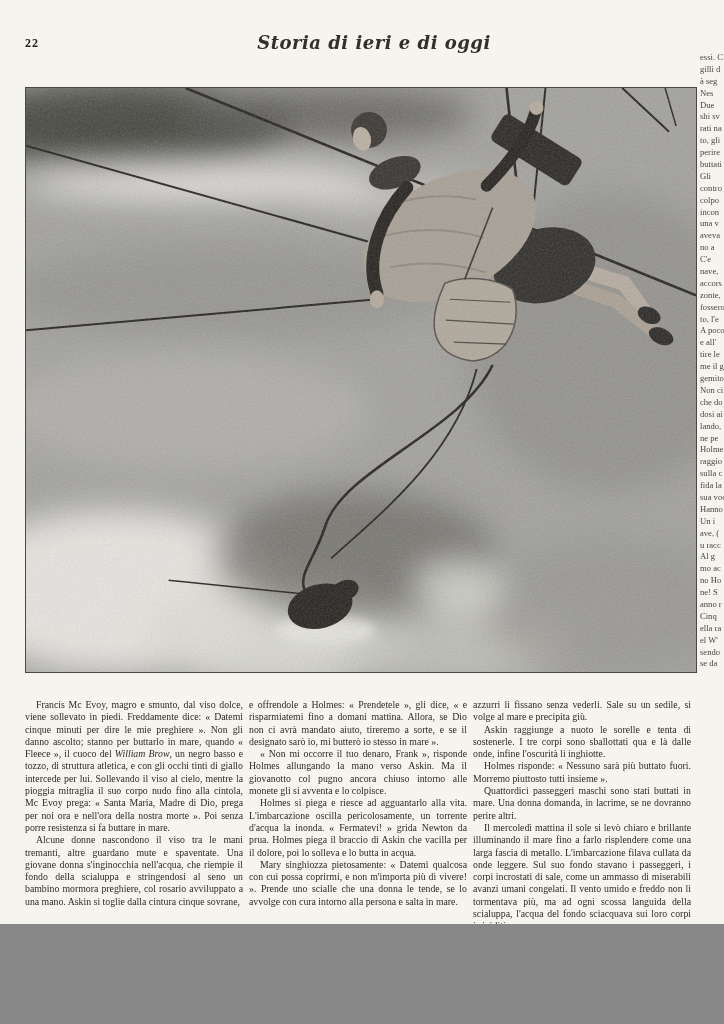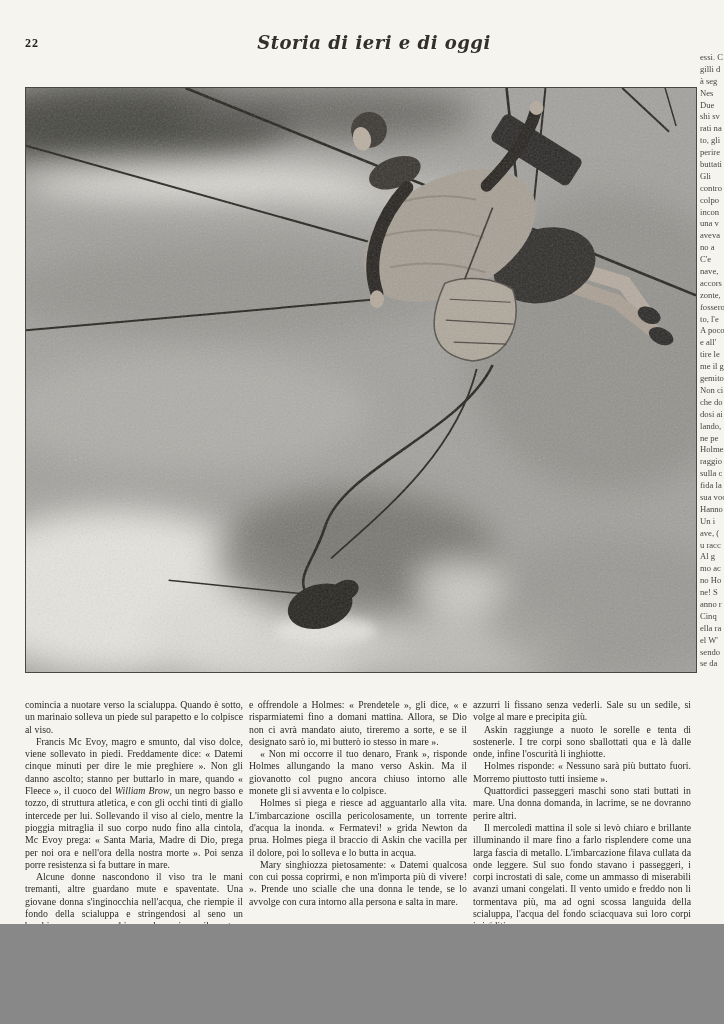--- a/index.html
+++ b/index.html
@@ -140,21 +140,20 @@
         <ellipse cx="320" cy="504" rx="14" ry="10" fill="#26241f" transform="rotate(-20 320 504)"></ellipse>
       </g>
 
       <rect x="0" y="0" width="672" height="586" filter="url(#grain)" opacity="0.45"></rect>
     </svg>
   </div>
 
 
   <div class="columns">
     <div class="col">
-        <p class="">comincia a nuotare verso la scialuppa. Quando è sotto, un marinaio solleva un piede sul parapetto e lo colpisce al viso.</p>
         <p class="ind"><span>Francis Mc Evoy, magro e smunto, dal viso dolce, viene sollevato in piedi. Freddamente dice: « Datemi cinque minuti per dire le mie preghiere ». Non gli danno ascolto; stanno per buttarlo in mare, quando « Fleece », il cuoco del </span><i>William Brow</i><span>, un negro basso e tozzo, di struttura atletica, e con gli occhi tinti di giallo intercede per lui. Sollevando il viso al cielo, mentre la pioggia mitraglia il suo corpo nudo fino alla cintola, Mc Evoy prega: « Santa Maria, Madre di Dio, prega per noi ora e nell'ora della nostra morte ». Poi senza porre resistenza si fa buttare in mare.</span></p>
         <p class="ind">Alcune donne nascondono il viso tra le mani tremanti, altre guardano mute e spaventate. Una giovane donna s'inginocchia nell'acqua, che riempie il fondo della scialuppa e stringendosi al seno un bambino mormora preghiere, col rosario avviluppato a una mano. Askin si toglie dalla cintura cinque sovrane,</p>
       </div>
     <div class="col">
         <p class="">e offrendole a Holmes: « Prendetele », gli dice, « e risparmiatemi fino a domani mattina. Allora, se Dio non ci avrà mandato aiuto, tireremo a sorte, e se il designato sarò io, mi butterò io stesso in mare ».</p>
         <p class="ind">« Non mi occorre il tuo denaro, Frank », risponde Holmes allungando la mano verso Askin. Ma il giovanotto col pugno ancora chiuso intorno alle monete gli si avventa e lo colpisce.</p>
         <p class="ind">Holmes si piega e riesce ad agguantarlo alla vita. L'imbarcazione oscilla pericolosamente, un torrente d'acqua la inonda. « Fermatevi! » grida Newton da prua. Holmes piega il braccio di Askin che vacilla per il dolore, poi lo solleva e lo butta in acqua.</p>
         <p class="ind">Mary singhiozza pietosamente: « Datemi qualcosa con cui possa coprirmi, e non m'importa più di vivere! ». Prende uno scialle che una donna le tende, se lo avvolge con cura intorno alla persona e salta in mare.</p>
       </div>
     <div class="col">

